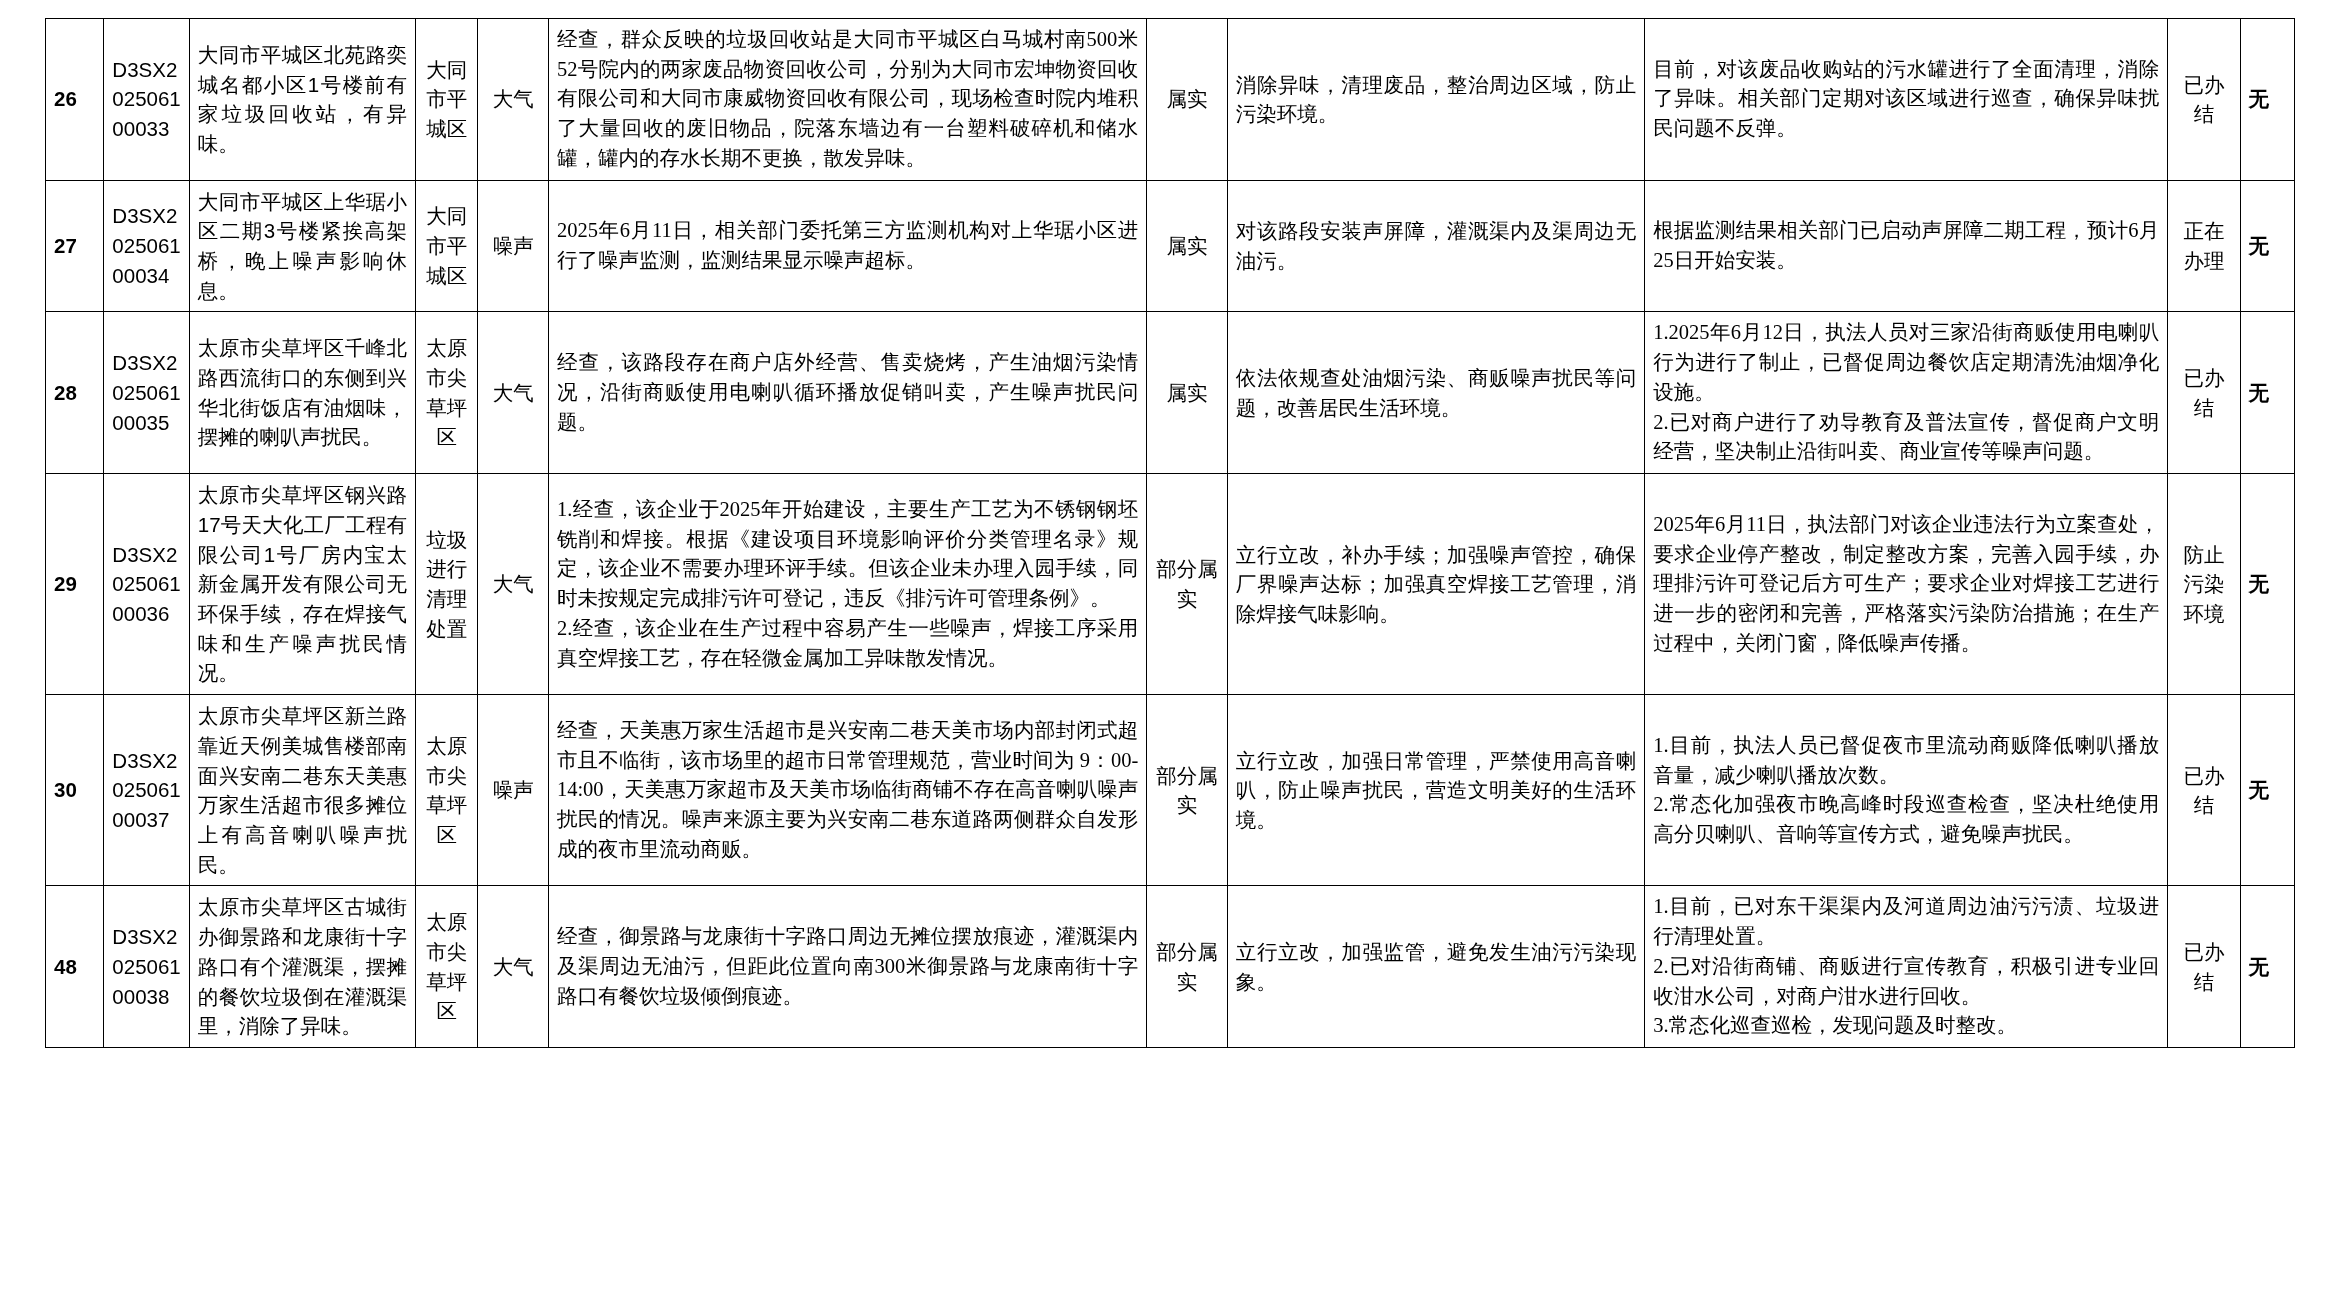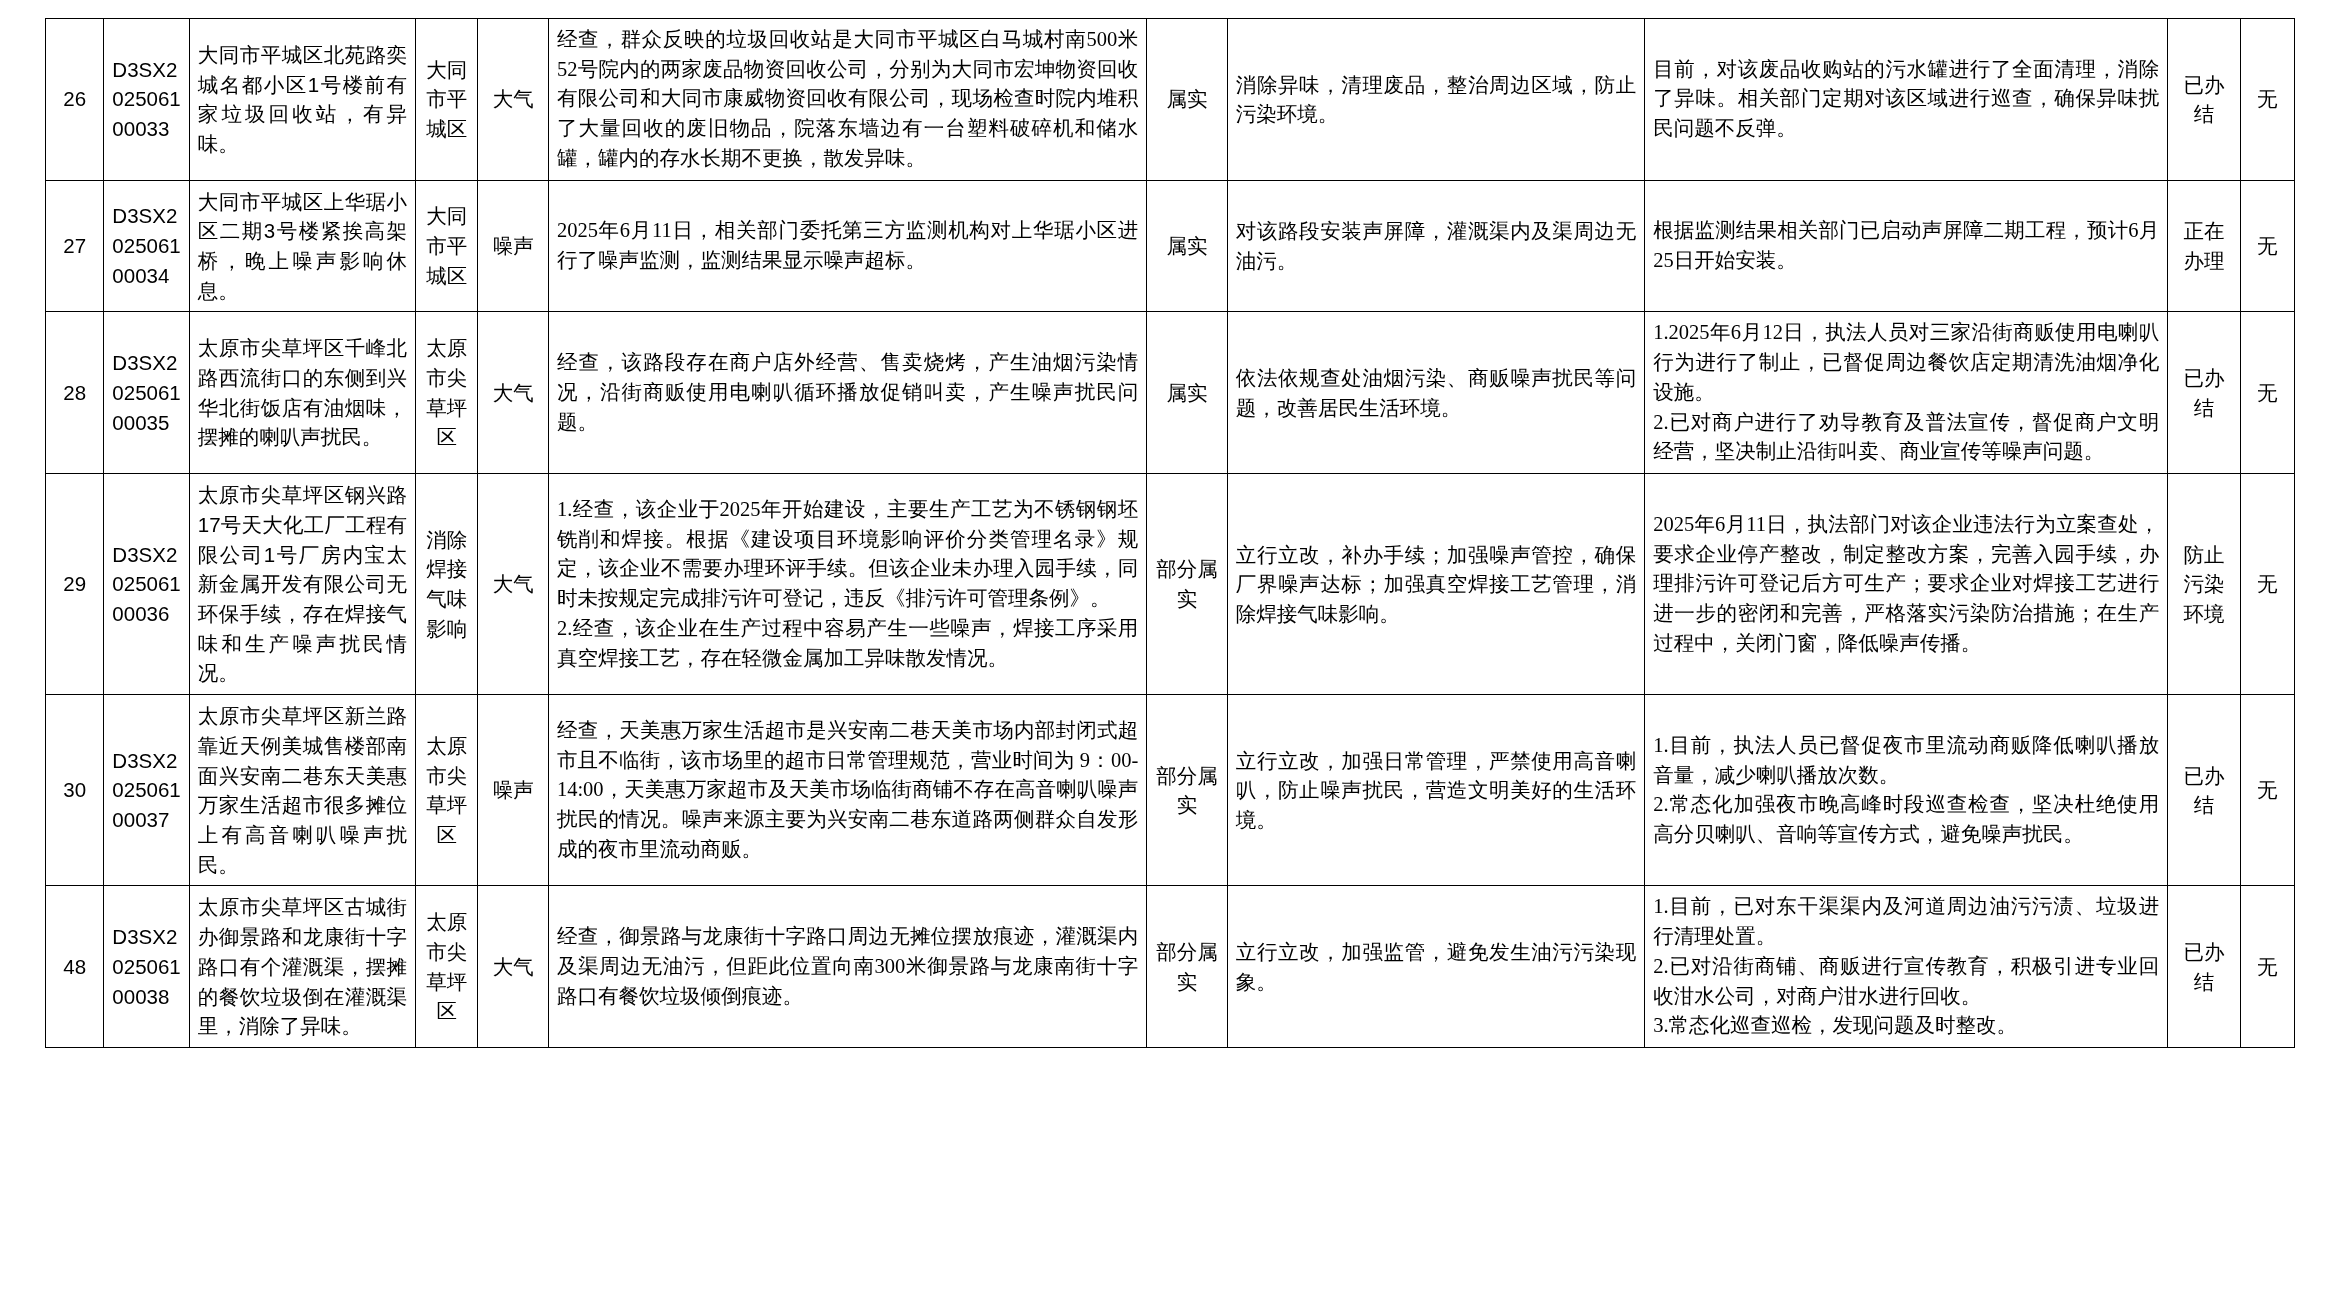--- a/index.html
+++ b/index.html
@@ -41,21 +41,21 @@
   col.c-region  { width: 62px; }
   col.c-type    { width: 70px; }
   col.c-invest  { width: 595px; }
   col.c-truth   { width: 80px; }
   col.c-measure { width: 415px; }
   col.c-result  { width: 520px; }
   col.c-status  { width: 72px; }
   col.c-account { width: 54px; }
 
   .cell-center {
-    text-align: center;
+    font-weight: bold;
   }
   .cell-justify {
     text-align: justify;
     text-justify: inter-ideograph;
   }
   .code {
     text-align: left;
     line-height: 1.28;
     font-size: 20px;
     word-break: break-all;
@@ -129,21 +129,21 @@
         <td class="cell-justify multiline">1.2025年6月12日，执法人员对三家沿街商贩使用电喇叭行为进行了制止，已督促周边餐饮店定期清洗油烟净化设施。
 2.已对商户进行了劝导教育及普法宣传，督促商户文明经营，坚决制止沿街叫卖、商业宣传等噪声问题。</td>
         <td class="narrow-wrap">已办结</td>
         <td class="cell-center">无</td>
       </tr>
 
       <tr>
         <td class="cell-center">29</td>
         <td class="code">D3SX202506100036</td>
         <td class="cell-justify">太原市尖草坪区钢兴路17号天大化工厂工程有限公司1号厂房内宝太新金属开发有限公司无环保手续，存在焊接气味和生产噪声扰民情况。</td>
-        <td class="narrow-wrap">消除焊接气味影响</td>
+        <td class="narrow-wrap">垃圾进行清理处置</td>
         <td class="narrow-wrap">大气</td>
         <td class="cell-justify multiline">1.经查，该企业于2025年开始建设，主要生产工艺为不锈钢钢坯铣削和焊接。根据《建设项目环境影响评价分类管理名录》规定，该企业不需要办理环评手续。但该企业未办理入园手续，同时未按规定完成排污许可登记，违反《排污许可管理条例》。
 2.经查，该企业在生产过程中容易产生一些噪声，焊接工序采用真空焊接工艺，存在轻微金属加工异味散发情况。</td>
         <td class="narrow-wrap">部分属实</td>
         <td class="cell-justify">立行立改，补办手续；加强噪声管控，确保厂界噪声达标；加强真空焊接工艺管理，消除焊接气味影响。</td>
         <td class="cell-justify multiline">2025年6月11日，执法部门对该企业违法行为立案查处，要求企业停产整改，制定整改方案，完善入园手续，办理排污许可登记后方可生产；要求企业对焊接工艺进行进一步的密闭和完善，严格落实污染防治措施；在生产过程中，关闭门窗，降低噪声传播。</td>
         <td class="narrow-wrap">防止污染环境</td>
         <td class="cell-center">无</td>
       </tr>
 

